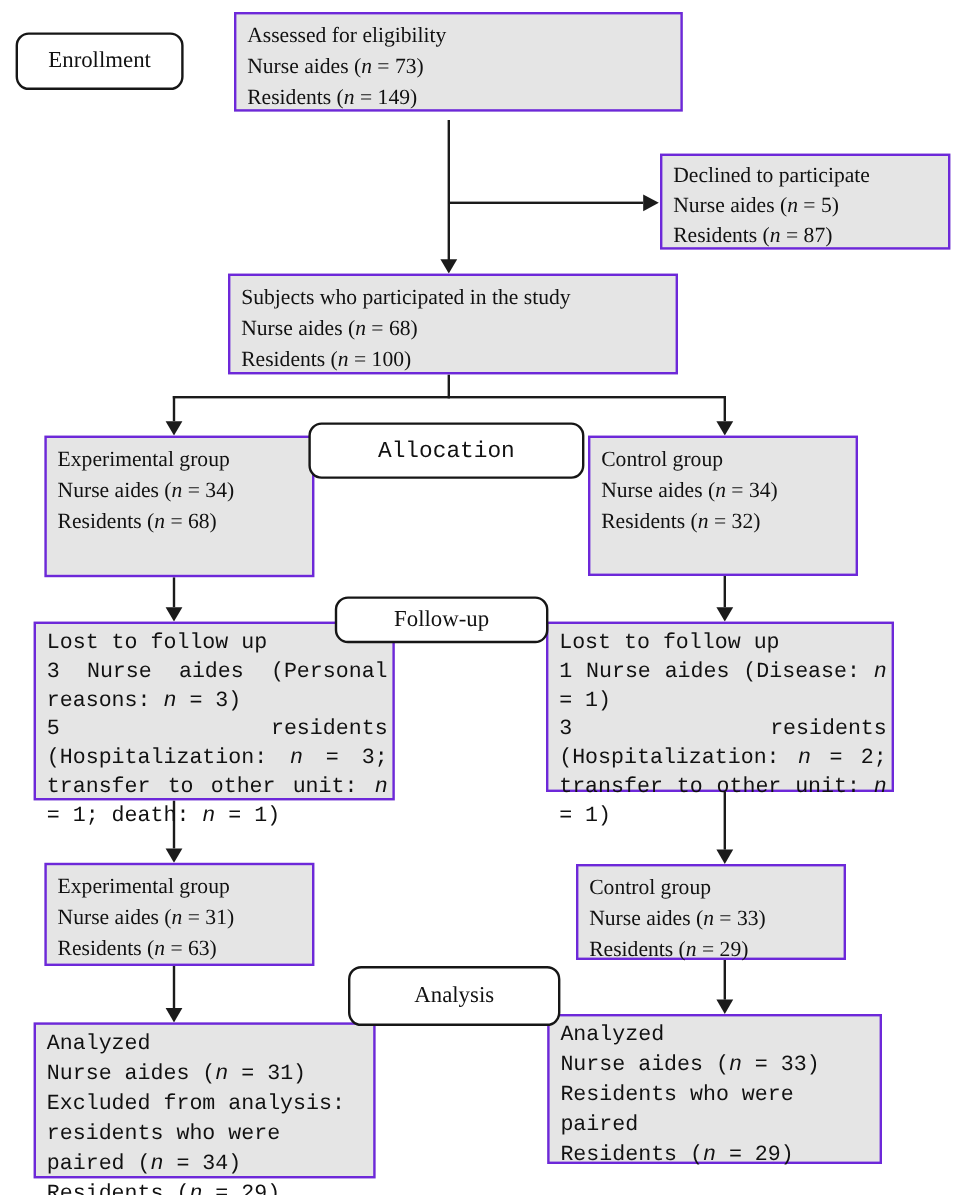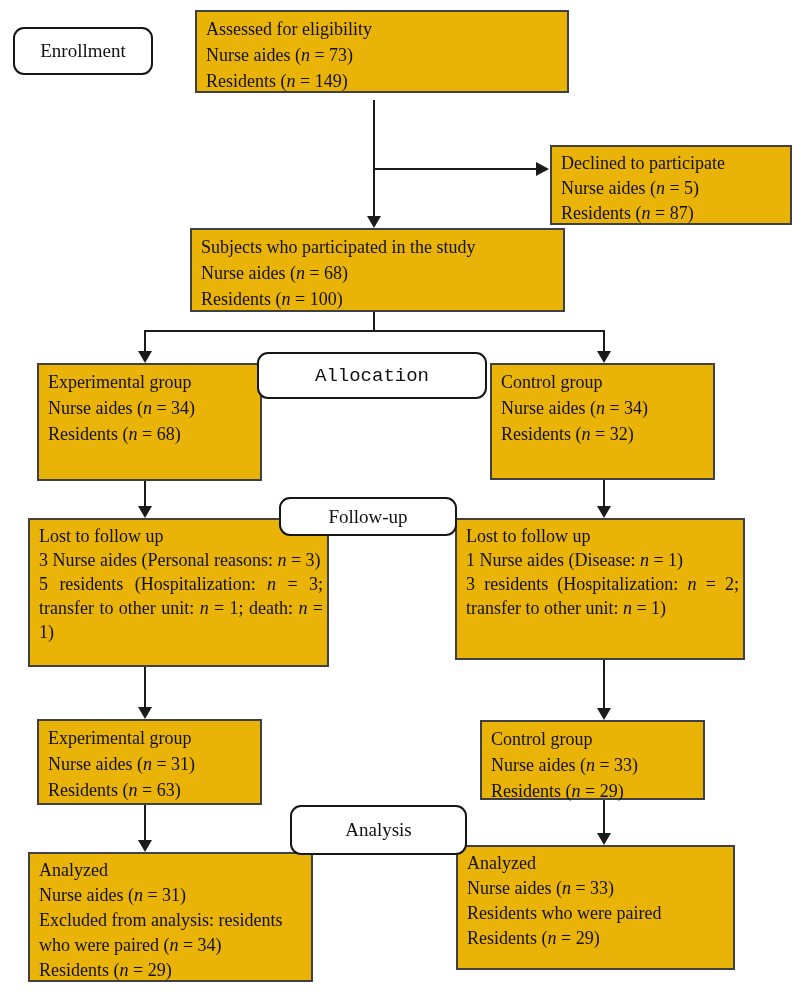--- a/index.html
+++ b/index.html
@@ -7,30 +7,30 @@
   #figure{
     position:relative;
     width:803px;height:996px;
     background:#ffffff;
     font-family:"Liberation Serif","DejaVu Serif",serif;
     color:#111111;
     overflow:hidden;
   }
   .box{
     position:absolute;
-    background:#eab308;
-    border:2px solid #404040;
+    background:#e5e5e5;
+    border:2px solid #6d28d9;
     box-sizing:border-box;
     font-size:18px;
     line-height:26px;
     padding:4px 6px 2px 9px;
     z-index:2;
   }
   .box .line{white-space:nowrap;}
-  .box.wrap .line{white-space:normal;}
+  .box.wrap .line{white-space:normal;font-family:Liberation Mono, monospace;}
   .box.tight{line-height:24px;}
   .box.mid{line-height:25px;}
   .box.justify .line{text-align:justify;}
   .stage{
     position:absolute;
     background:#ffffff;
     border:2px solid #161616;
     border-radius:11px;
     box-sizing:border-box;
     display:flex;align-items:center;justify-content:center;
@@ -71,21 +71,21 @@
   <div class="stage" style="left:290px;top:805px;width:177px;height:50px;">
     <span>Analysis</span>
   </div>
 
   <div class="box" style="left:195px;top:10px;width:374px;height:83px;">
       <div class="line"><span>Assessed for eligibility</span></div>
       <div class="line"><span>Nurse aides (</span><i>n</i><span> = 73)</span></div>
       <div class="line"><span>Residents (</span><i>n</i><span> = 149)</span></div>
     </div>
 
-  <div class="box" style="left:550px;top:128px;width:242px;height:80px;line-height:25px;margin-top:17px;">
+  <div class="box" style="left:550px;top:128px;width:242px;height:80px;line-height:25px;">
       <div class="line"><span>Declined to participate</span></div>
       <div class="line"><span>Nurse aides (</span><i>n</i><span> = 5)</span></div>
       <div class="line"><span>Residents (</span><i>n</i><span> = 87)</span></div>
     </div>
 
   <div class="box" style="left:190px;top:228px;width:375px;height:84px;">
       <div class="line"><span>Subjects who participated in the study</span></div>
       <div class="line"><span>Nurse aides (</span><i>n</i><span> = 68)</span></div>
       <div class="line"><span>Residents (</span><i>n</i><span> = 100)</span></div>
     </div>

